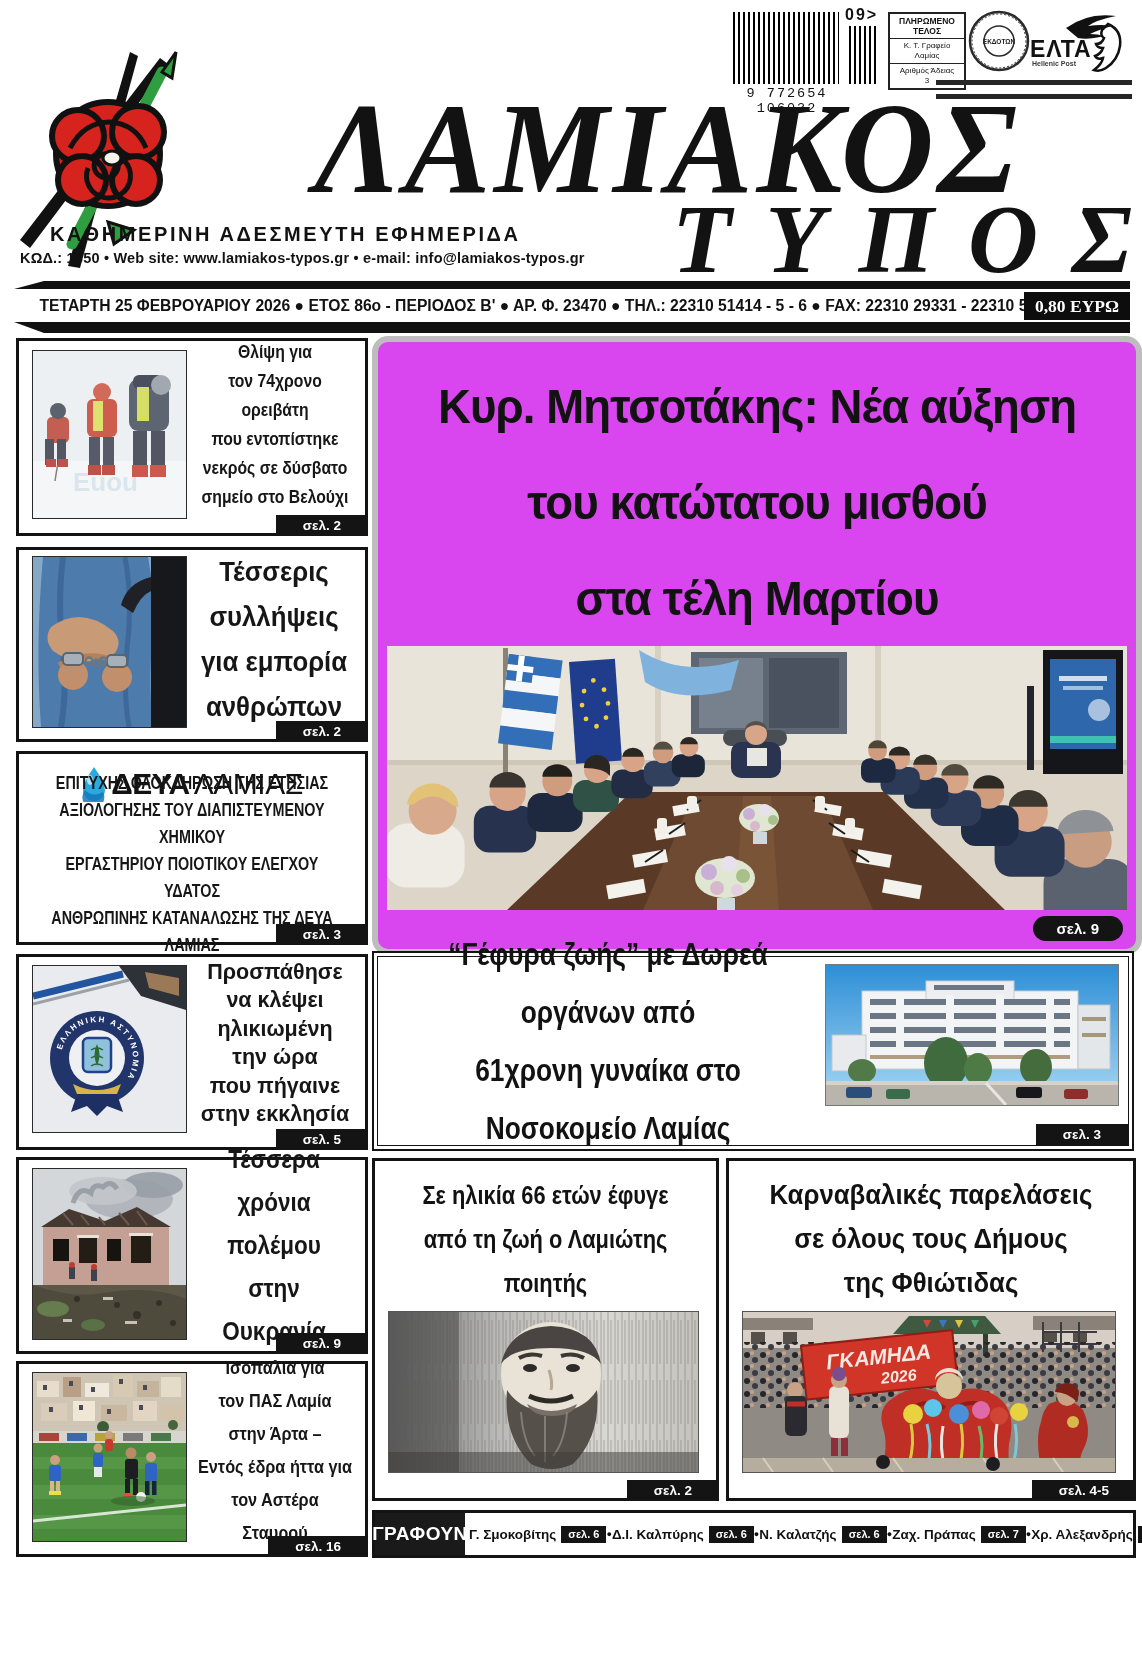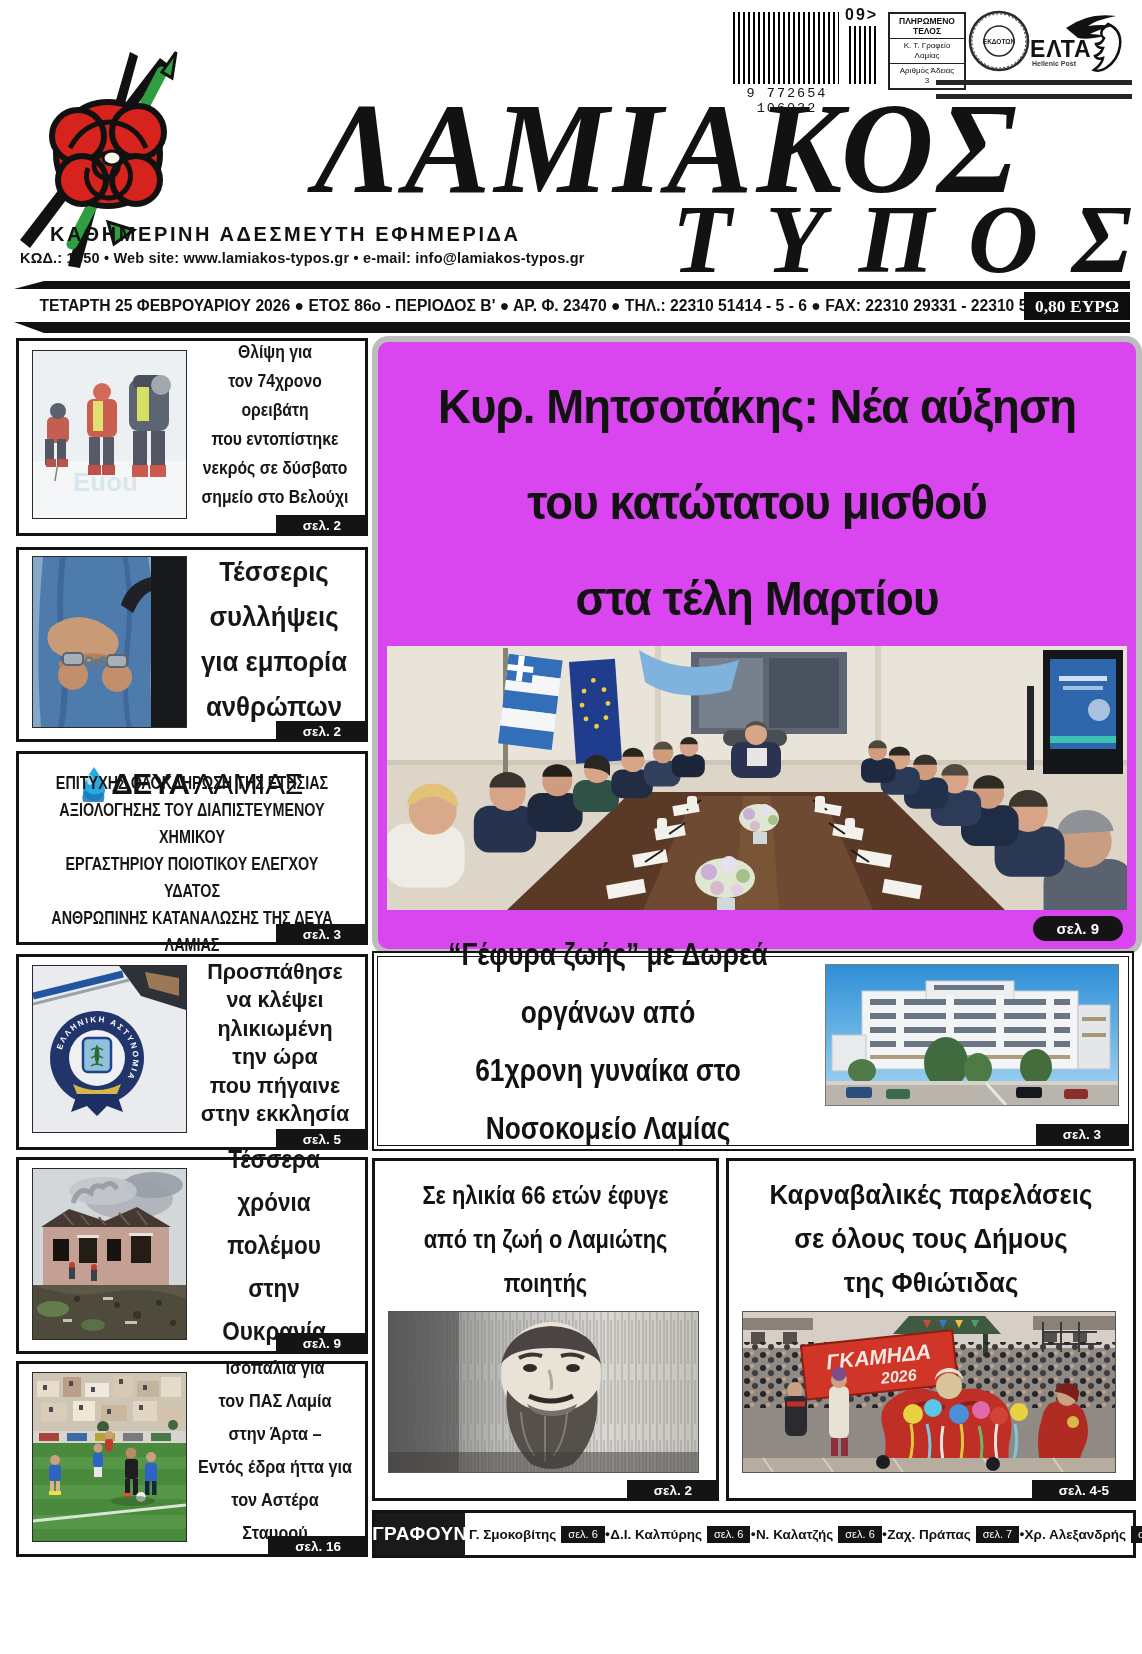--- a/index.html
+++ b/index.html
@@ -114,21 +114,21 @@
      white-space:pre-line;transform:scaleX(.92);}
   .carn-photo{position:absolute;left:13px;top:150px;width:372px;height:160px;border:1px solid #555;overflow:hidden;}
   .carn-photo svg{display:block;width:100%;height:100%;}
 
   
   .strip{left:372px;top:1510px;width:758px;height:42px;border:3px solid #141414;display:flex;align-items:stretch;background:#fff;}
   .strip-label{width:90px;background:#1a1a1a;color:#fff;display:flex;align-items:center;justify-content:center;
      font-weight:bold;font-size:19px;letter-spacing:.5px;}
   .strip-names{flex:1;display:flex;align-items:center;justify-content:space-evenly;padding:0 4px;}
   .author{display:flex;align-items:center;gap:5px;font-weight:bold;font-size:13.5px;white-space:nowrap;justify-content:space-between;}
-  .pgn{background:#141414;color:#fff;font-size:11px;font-weight:normal;padding:2.5px 7px;}
+  .pgn{background:#141414;color:#fff;font-size:11px;font-weight:bold;padding:2.5px 7px;}
   .sep{font-size:9px;}
 </style>
 </head>
 <body>
 
 <div class="page">
 
   <div class="abs rose-logo">
     <svg viewBox="0 0 198 224" width="198" height="224">
       <polygon points="8,196 148,14 156,20 18,204" fill="#111"></polygon>

